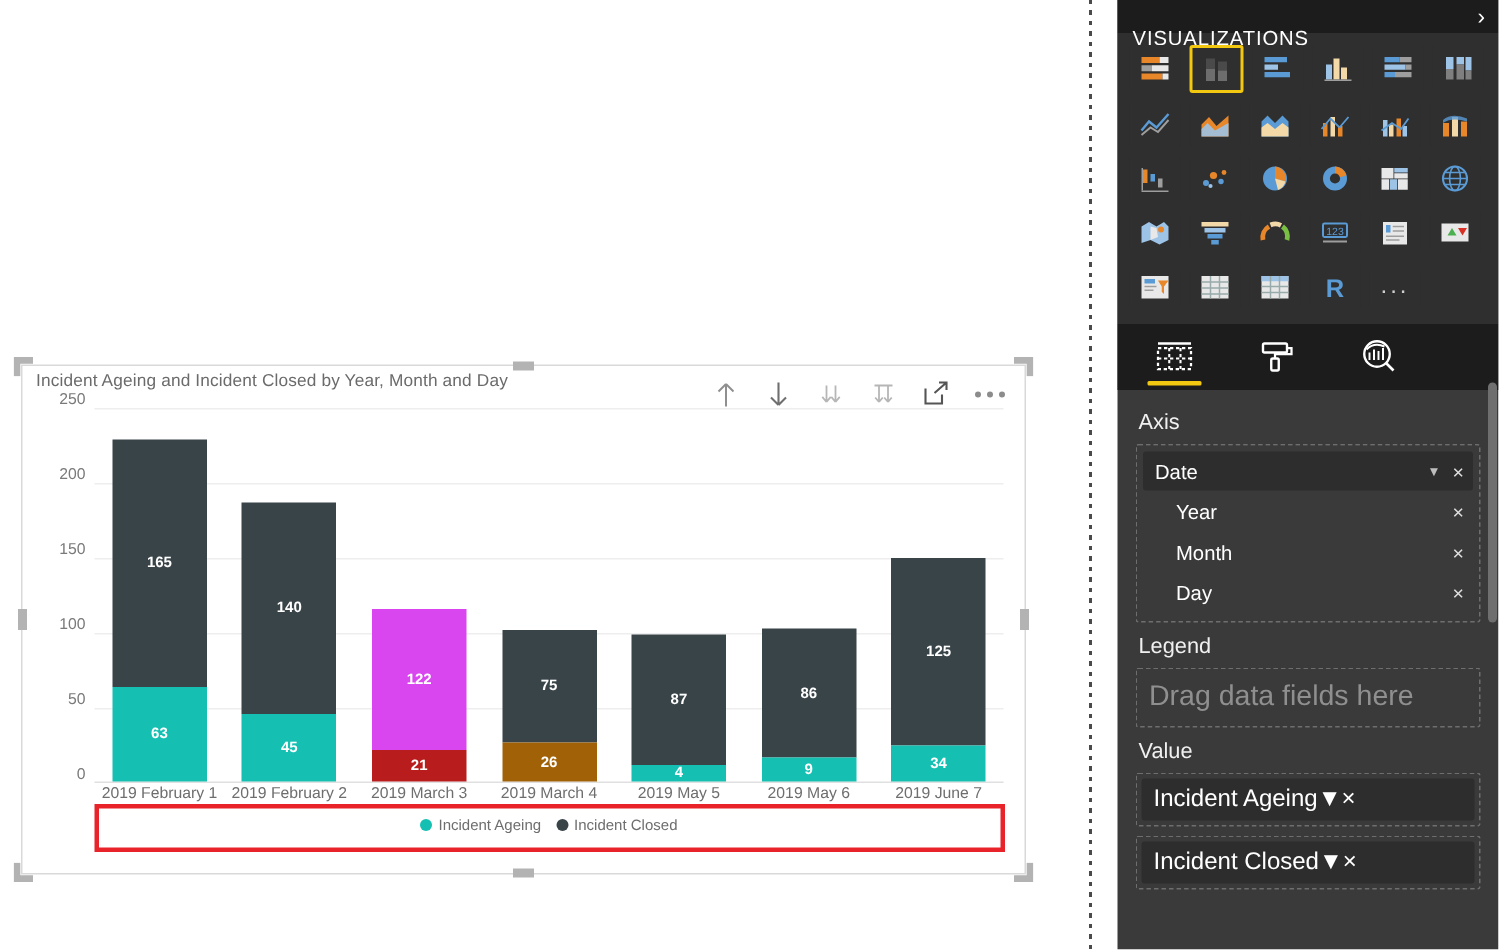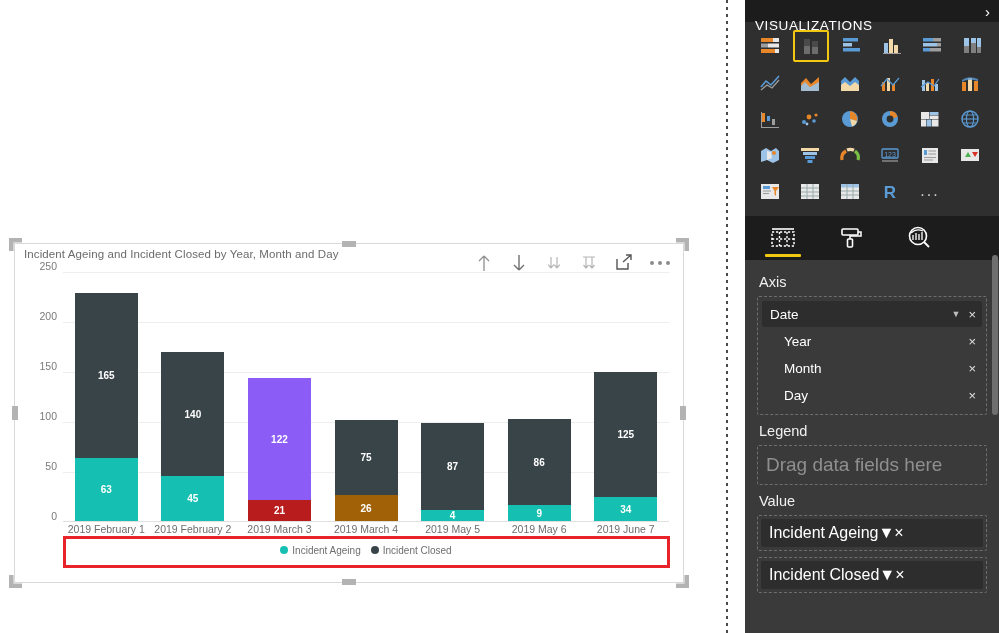--- a/index.html
+++ b/index.html
@@ -175,27 +175,27 @@
           <div class="axisline"></div>
           <div class="bars" id="bars">
               <div class="bargroup">
                 <div class="bar">
                   <div class="seg" style="background: rgb(57, 68, 73); height: 165px;">165</div>
                   <div class="seg" style="background: rgb(21, 191, 178); height: 63px;">63</div>
                 </div>
               </div>
               <div class="bargroup">
                 <div class="bar">
-                  <div class="seg" style="background: rgb(57, 68, 73); height: 124px;">140</div>
+                  <div class="seg" style="background: rgb(57, 68, 73); height: 141px;">140</div>
                   <div class="seg" style="background: rgb(21, 191, 178); height: 45px;">45</div>
                 </div>
               </div>
               <div class="bargroup">
                 <div class="bar">
-                  <div class="seg" style="background: #8b5cf6; height: 122px;">122</div>
+                  <div class="seg" style="background: #d946ef; height: 94px;">122</div>
                   <div class="seg" style="background: #b91c1c; height: 21px;">21</div>
                 </div>
               </div>
               <div class="bargroup">
                 <div class="bar">
                   <div class="seg" style="background: rgb(57, 68, 73); height: 75px;">75</div>
                   <div class="seg" style="background: #a16207; height: 26px;">26</div>
                 </div>
               </div>
               <div class="bargroup">

